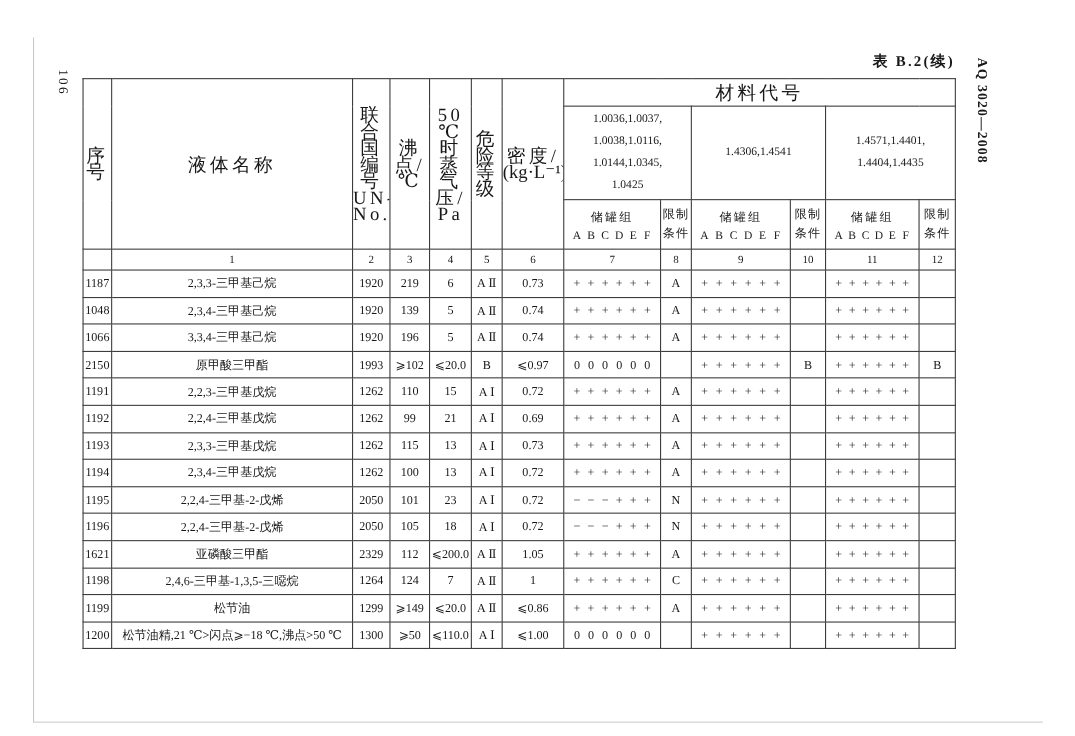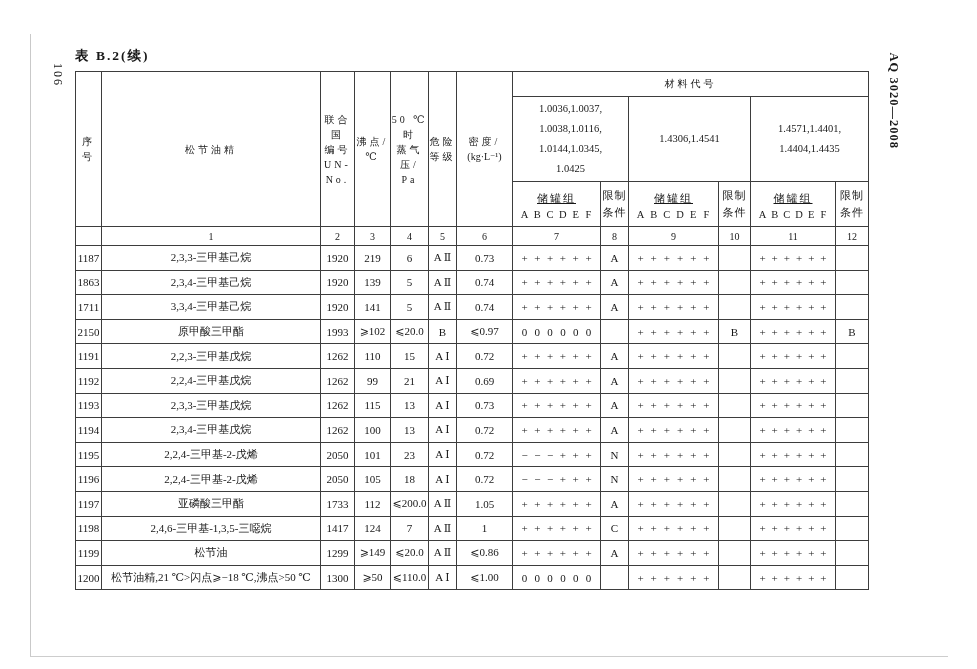--- a/index.html
+++ b/index.html
@@ -15,39 +15,39 @@
   .vert{position:absolute;text-align:center;white-space:nowrap;}
   .page-num{
     left:38px;top:68px;width:40px;height:14px;font-size:12px;letter-spacing:2px;
     transform:rotate(90deg);transform-origin:center center;
   }
   .std-code{
     left:845px;top:93px;width:96px;height:15px;font-size:12.5px;font-weight:bold;letter-spacing:1px;
     transform:rotate(90deg);transform-origin:center center;
   }
   .tbl-title{
-    position:absolute;top:47px;left:75px;width:793px;text-align:left;
+    position:absolute;top:47px;left:75px;width:793px;text-align:right;
     font-size:13.5px;font-weight:bold;letter-spacing:2px;
   }
   table.main{
     position:absolute;left:75px;top:71px;width:793px;
     border-collapse:collapse;table-layout:fixed;
   }
   table.main th,table.main td{
     border:1px solid #3d3d3d;padding:0;text-align:center;vertical-align:middle;
     font-weight:normal;font-size:11px;overflow:hidden;
   }
   table.main{border:1.5px solid #333;}
-  tr.hr1 th{height:24px;font-size:10px;letter-spacing:3px;}
+  tr.hr1 th{height:24px;font-size:17px;letter-spacing:3px;}
   tr.hr2 th{height:84px;font-size:10.5px;letter-spacing:0;text-align:center;}
   tr.hr3 th{height:44px;}
   tr.hr4 th{height:18px;font-size:10px;}
   th.colhead{font-size:11px;line-height:15px;letter-spacing:1px;}
   .codes div{line-height:20px;}
-  .tank-head .lbl{display:block;line-height:21px;letter-spacing:2px;text-decoration:underline;}
+  .tank-head .lbl{display:block;line-height:21px;letter-spacing:2px;}
   .limit-head{line-height:17px;letter-spacing:1px;}
   .symrow{display:flex;justify-content:space-between;padding:0 6px;}
   .symrow .sym{flex:0 0 auto;width:11px;text-align:center;font-size:10.5px;}
   tbody td{height:23.6px;font-size:11px;}
   td.name-cell{text-align:left;padding-left:7px;white-space:nowrap;font-size:11px;}
   tbody td .symrow .sym{font-size:11px;}
 </style>
 </head>
 <body>
 
@@ -70,21 +70,21 @@
       <col style="width:88px">
       <col style="width:28px">
     <col style="width:90px">
       <col style="width:32px">
       <col style="width:85px">
     <col style="width:33px">
   </colgroup>
   <thead>
     <tr class="hr1">
       <th rowspan="3" class="colhead"><span>序号</span></th>
-      <th rowspan="3" class="colhead"><span>松节油精</span></th>
+      <th rowspan="3" class="colhead"><span>液体名称</span></th>
       <th rowspan="3" class="colhead">
         <div>联合国</div>
         <div>编号</div>
         <div>UN-No.</div>
       </th>
       <th rowspan="3" class="colhead">
         <div>沸点/</div>
         <div>℃</div>
       </th>
       <th rowspan="3" class="colhead">
@@ -217,21 +217,21 @@
             <span class="sym">+</span>
             <span class="sym">+</span>
             <span class="sym">+</span>
             <span class="sym">+</span>
             <span class="sym">+</span>
           </div>
         </td>
         <td></td>
       </tr>
       <tr>
-        <td>1863</td>
+        <td>1048</td>
         <td class="name-cell">2,3,4-三甲基己烷</td>
         <td>1920</td>
         <td>139</td>
         <td>5</td>
         <td>A Ⅱ</td>
         <td>0.74</td>
         <td>
           <div class="symrow">
             <span class="sym">+</span>
             <span class="sym">+</span>
@@ -259,24 +259,24 @@
             <span class="sym">+</span>
             <span class="sym">+</span>
             <span class="sym">+</span>
             <span class="sym">+</span>
             <span class="sym">+</span>
           </div>
         </td>
         <td></td>
       </tr>
       <tr>
-        <td>1711</td>
+        <td>1066</td>
         <td class="name-cell">3,3,4-三甲基己烷</td>
         <td>1920</td>
-        <td>141</td>
+        <td>196</td>
         <td>5</td>
         <td>A Ⅱ</td>
         <td>0.74</td>
         <td>
           <div class="symrow">
             <span class="sym">+</span>
             <span class="sym">+</span>
             <span class="sym">+</span>
             <span class="sym">+</span>
             <span class="sym">+</span>
@@ -595,23 +595,23 @@
             <span class="sym">+</span>
             <span class="sym">+</span>
             <span class="sym">+</span>
             <span class="sym">+</span>
             <span class="sym">+</span>
           </div>
         </td>
         <td></td>
       </tr>
       <tr>
-        <td>1197</td>
+        <td>1621</td>
         <td class="name-cell">亚磷酸三甲酯</td>
-        <td>1733</td>
+        <td>2329</td>
         <td>112</td>
         <td>⩽200.0</td>
         <td>A Ⅱ</td>
         <td>1.05</td>
         <td>
           <div class="symrow">
             <span class="sym">+</span>
             <span class="sym">+</span>
             <span class="sym">+</span>
             <span class="sym">+</span>
@@ -639,21 +639,21 @@
             <span class="sym">+</span>
             <span class="sym">+</span>
             <span class="sym">+</span>
           </div>
         </td>
         <td></td>
       </tr>
       <tr>
         <td>1198</td>
         <td class="name-cell">2,4,6-三甲基-1,3,5-三噁烷</td>
-        <td>1417</td>
+        <td>1264</td>
         <td>124</td>
         <td>7</td>
         <td>A Ⅱ</td>
         <td>1</td>
         <td>
           <div class="symrow">
             <span class="sym">+</span>
             <span class="sym">+</span>
             <span class="sym">+</span>
             <span class="sym">+</span>

